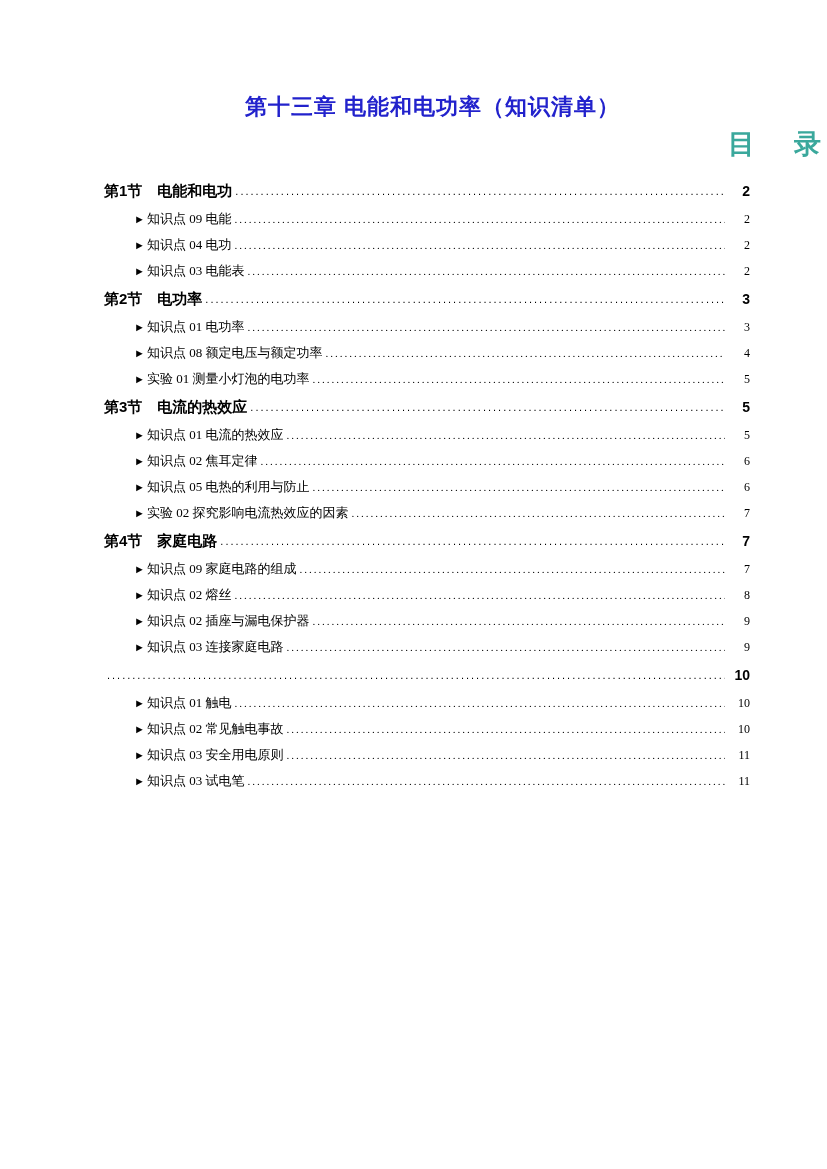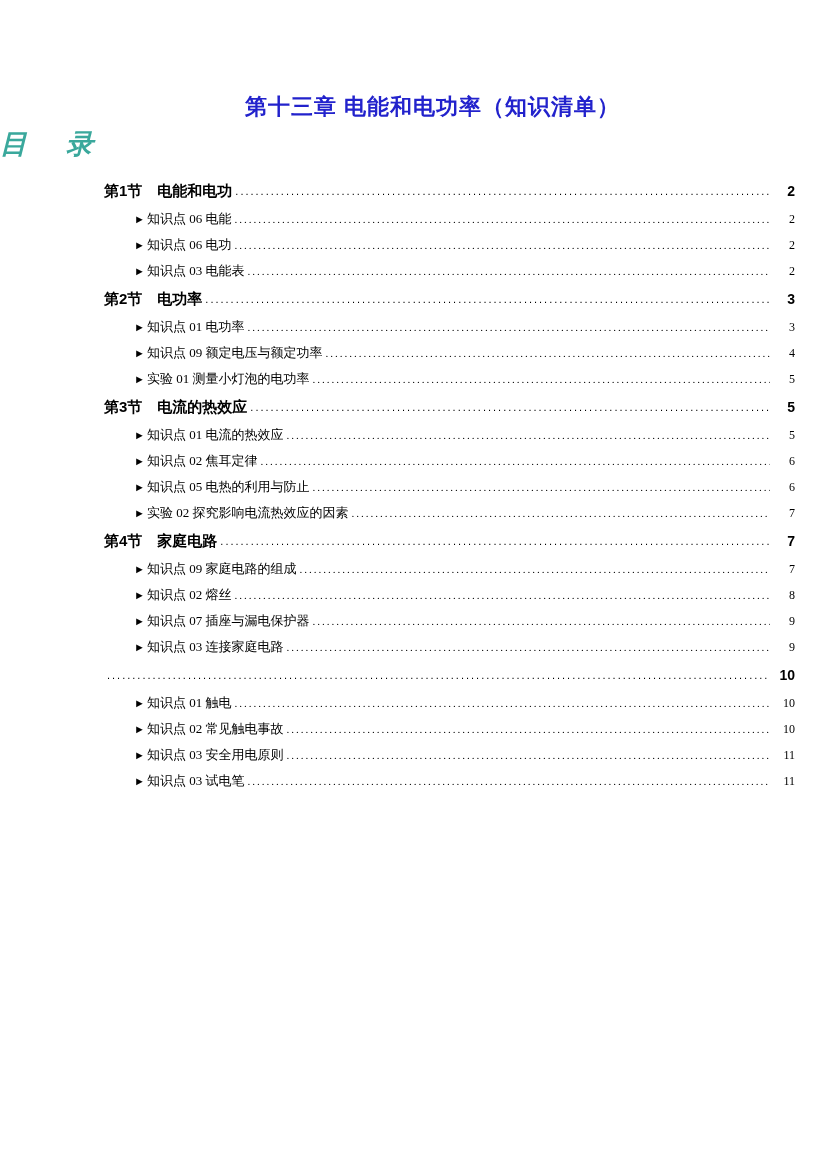--- a/index.html
+++ b/index.html
@@ -22,29 +22,28 @@
     margin: 0;
     padding-top: 92px;
     text-align: center;
     font-size: 22px;
     font-weight: bold;
     letter-spacing: 1px;
     font-family: "Liberation Sans", "DejaVu Sans", sans-serif;
   }
   .toc-heading {
     margin: 4px 0 0 0;
-    text-align: left;
+    text-align: right;
     font-size: 27px;
     font-weight: bold;
     letter-spacing: 6px;
     font-family: "Liberation Sans", "DejaVu Sans", sans-serif;
-    font-style: italic;
   }
   .toc {
-    margin: 14px 32px 0 104px;
+    margin: 14px 77px 0 104px;
   }
   .toc-row {
     display: flex;
     align-items: baseline;
     white-space: nowrap;
   }
   .toc-row.section {
     height: 30px;
     font-size: 15px;
     font-weight: bold;
@@ -100,27 +99,27 @@
   <h1 class="doc-title" style="color: rgb(34, 34, 204); padding-left: 38px;">第十三章 电能和电功率（知识清单）</h1>
   <h2 class="toc-heading" style="color: rgb(58, 168, 156);">目　录</h2>
   <div class="toc">
       <div class="toc-row section">
         <span class="label">第1节　电能和电功</span>
         <span class="leader"></span>
         <span class="page-num">2</span>
       </div>
       <div class="toc-row item">
         <span class="bullet">►</span>
-        <span class="label">知识点 06 电能</span>
-        <span class="leader"></span>
-        <span class="page-num">2</span>
-      </div>
-      <div class="toc-row item">
-        <span class="bullet">►</span>
-        <span class="label">知识点 06 电功</span>
+        <span class="label">知识点 09 电能</span>
+        <span class="leader"></span>
+        <span class="page-num">2</span>
+      </div>
+      <div class="toc-row item">
+        <span class="bullet">►</span>
+        <span class="label">知识点 04 电功</span>
         <span class="leader"></span>
         <span class="page-num">2</span>
       </div>
       <div class="toc-row item">
         <span class="bullet">►</span>
         <span class="label">知识点 03 电能表</span>
         <span class="leader"></span>
         <span class="page-num">2</span>
       </div>
       <div class="toc-row section">
@@ -129,21 +128,21 @@
         <span class="page-num">3</span>
       </div>
       <div class="toc-row item">
         <span class="bullet">►</span>
         <span class="label">知识点 01 电功率</span>
         <span class="leader"></span>
         <span class="page-num">3</span>
       </div>
       <div class="toc-row item">
         <span class="bullet">►</span>
-        <span class="label">知识点 09 额定电压与额定功率</span>
+        <span class="label">知识点 08 额定电压与额定功率</span>
         <span class="leader"></span>
         <span class="page-num">4</span>
       </div>
       <div class="toc-row item">
         <span class="bullet">►</span>
         <span class="label">实验 01 测量小灯泡的电功率</span>
         <span class="leader"></span>
         <span class="page-num">5</span>
       </div>
       <div class="toc-row section">
@@ -187,21 +186,21 @@
         <span class="page-num">7</span>
       </div>
       <div class="toc-row item">
         <span class="bullet">►</span>
         <span class="label">知识点 02 熔丝</span>
         <span class="leader"></span>
         <span class="page-num">8</span>
       </div>
       <div class="toc-row item">
         <span class="bullet">►</span>
-        <span class="label">知识点 07 插座与漏电保护器</span>
+        <span class="label">知识点 02 插座与漏电保护器</span>
         <span class="leader"></span>
         <span class="page-num">9</span>
       </div>
       <div class="toc-row item">
         <span class="bullet">►</span>
         <span class="label">知识点 03 连接家庭电路</span>
         <span class="leader"></span>
         <span class="page-num">9</span>
       </div>
       <div class="toc-row section">

